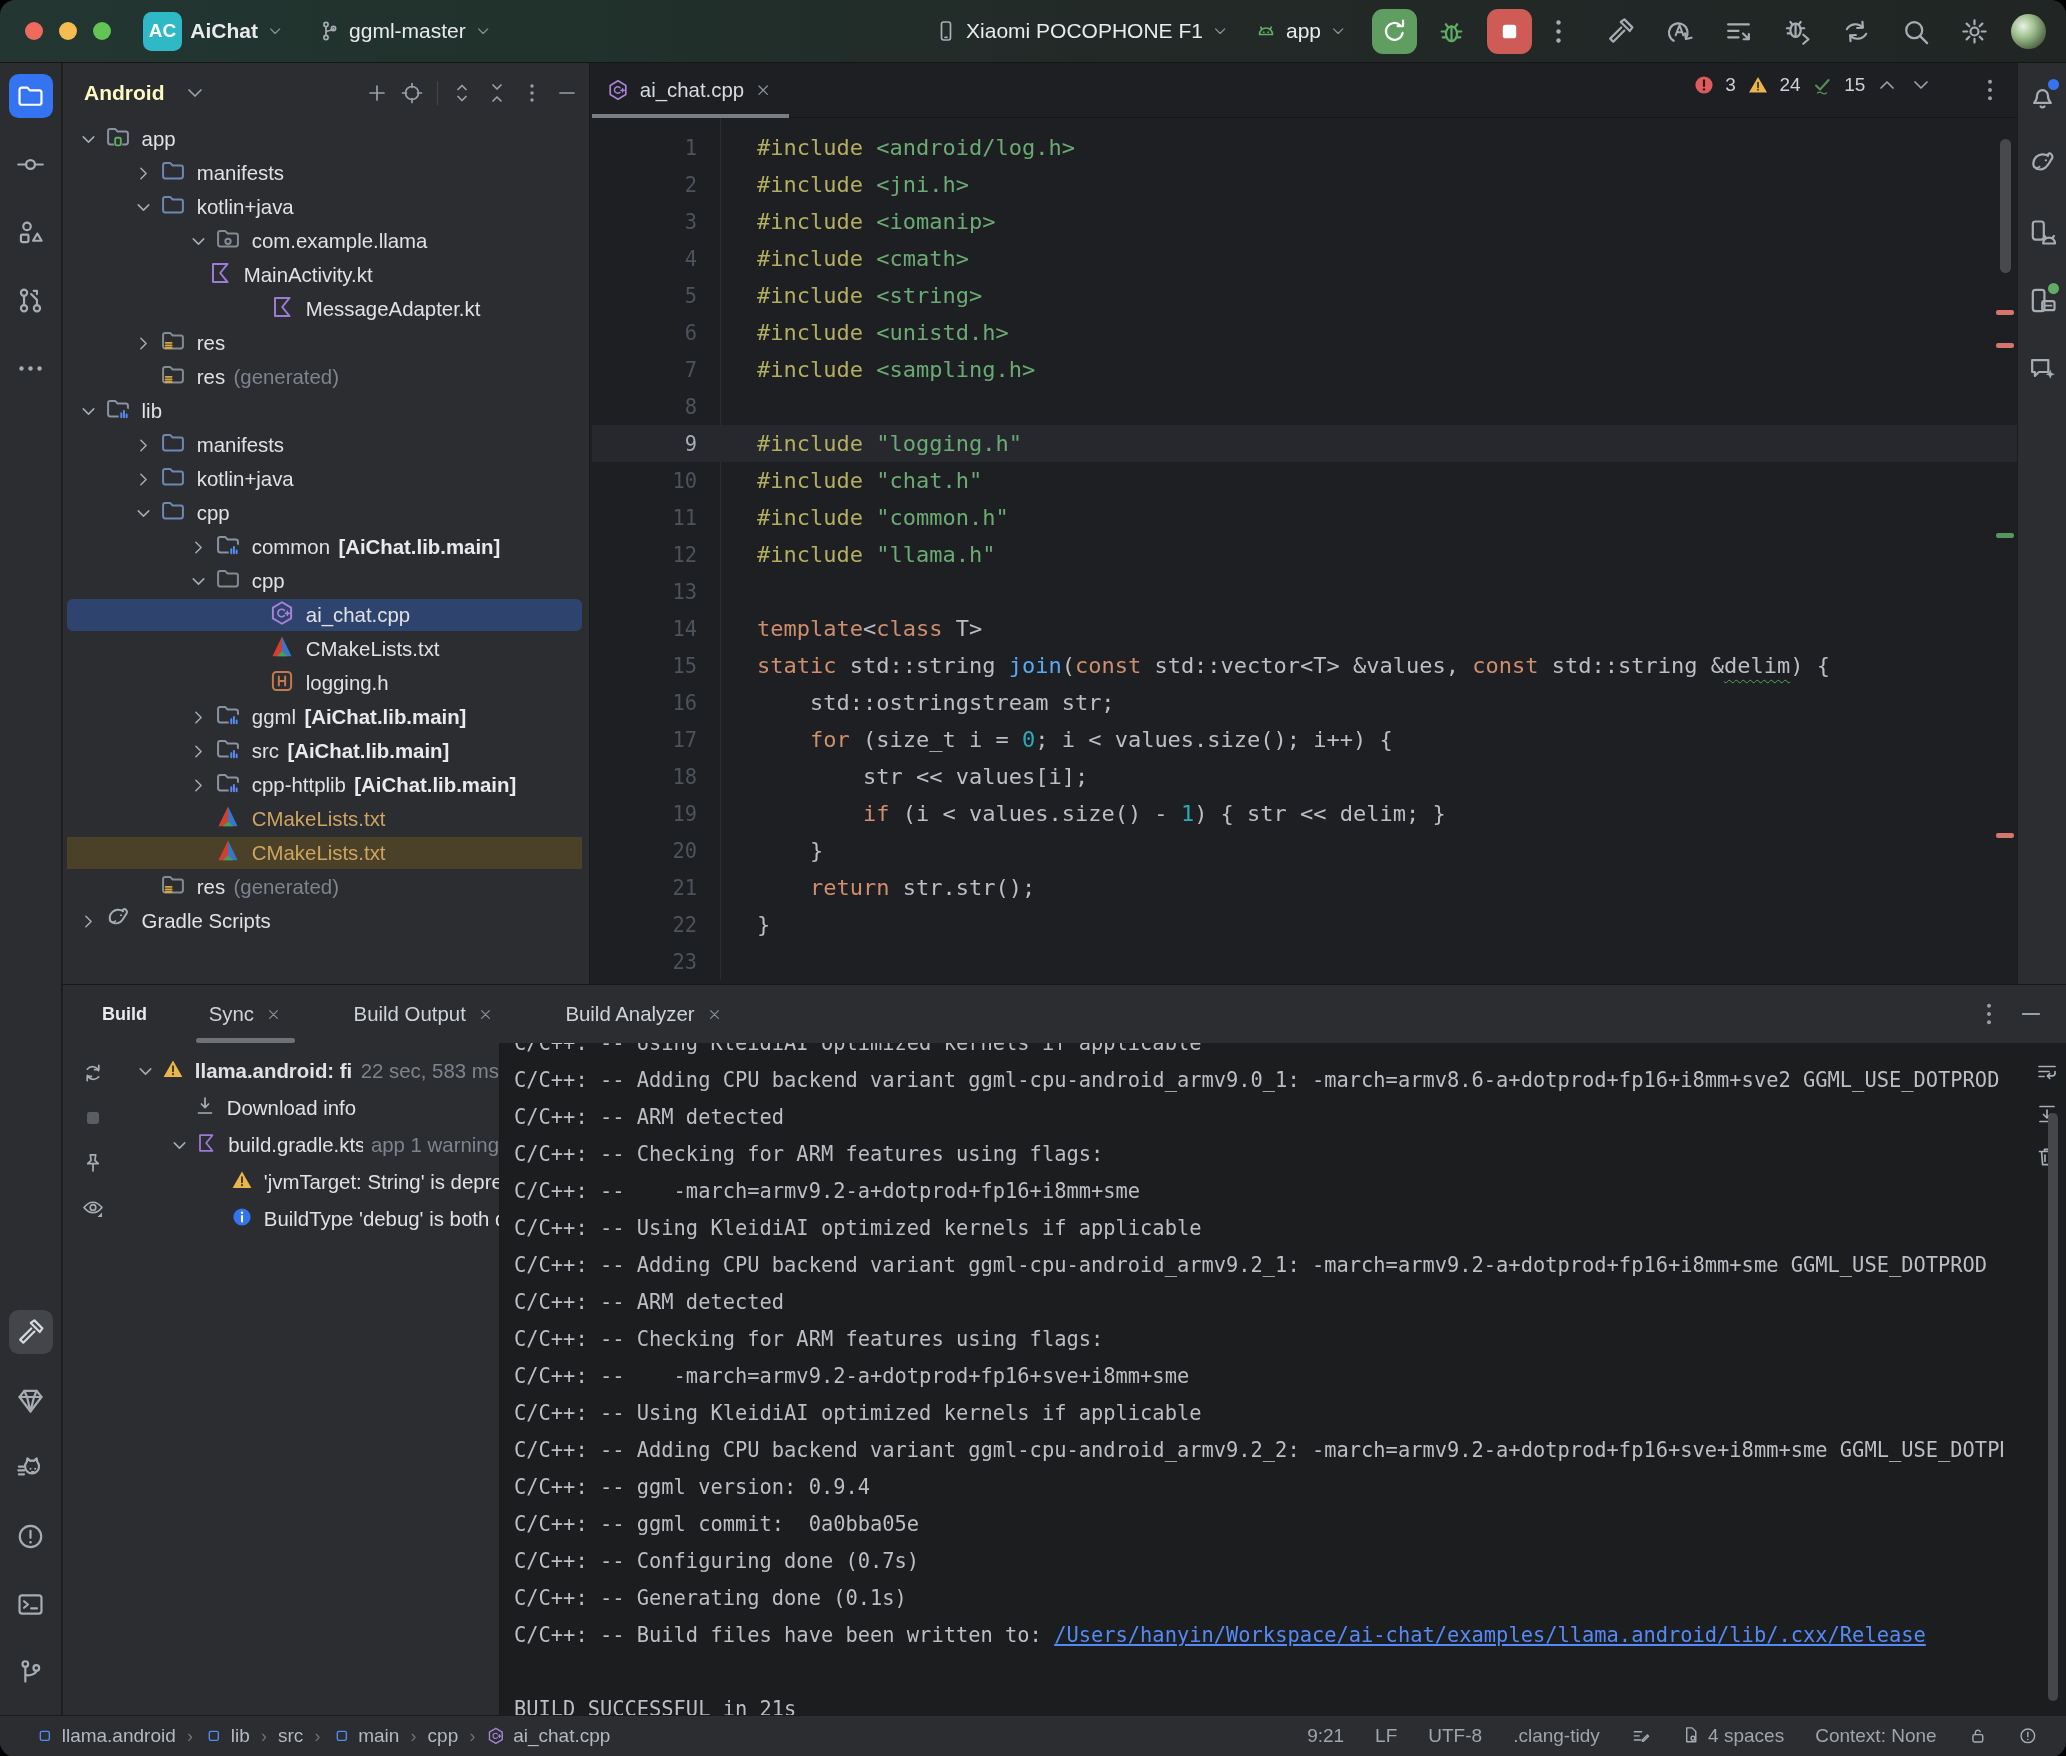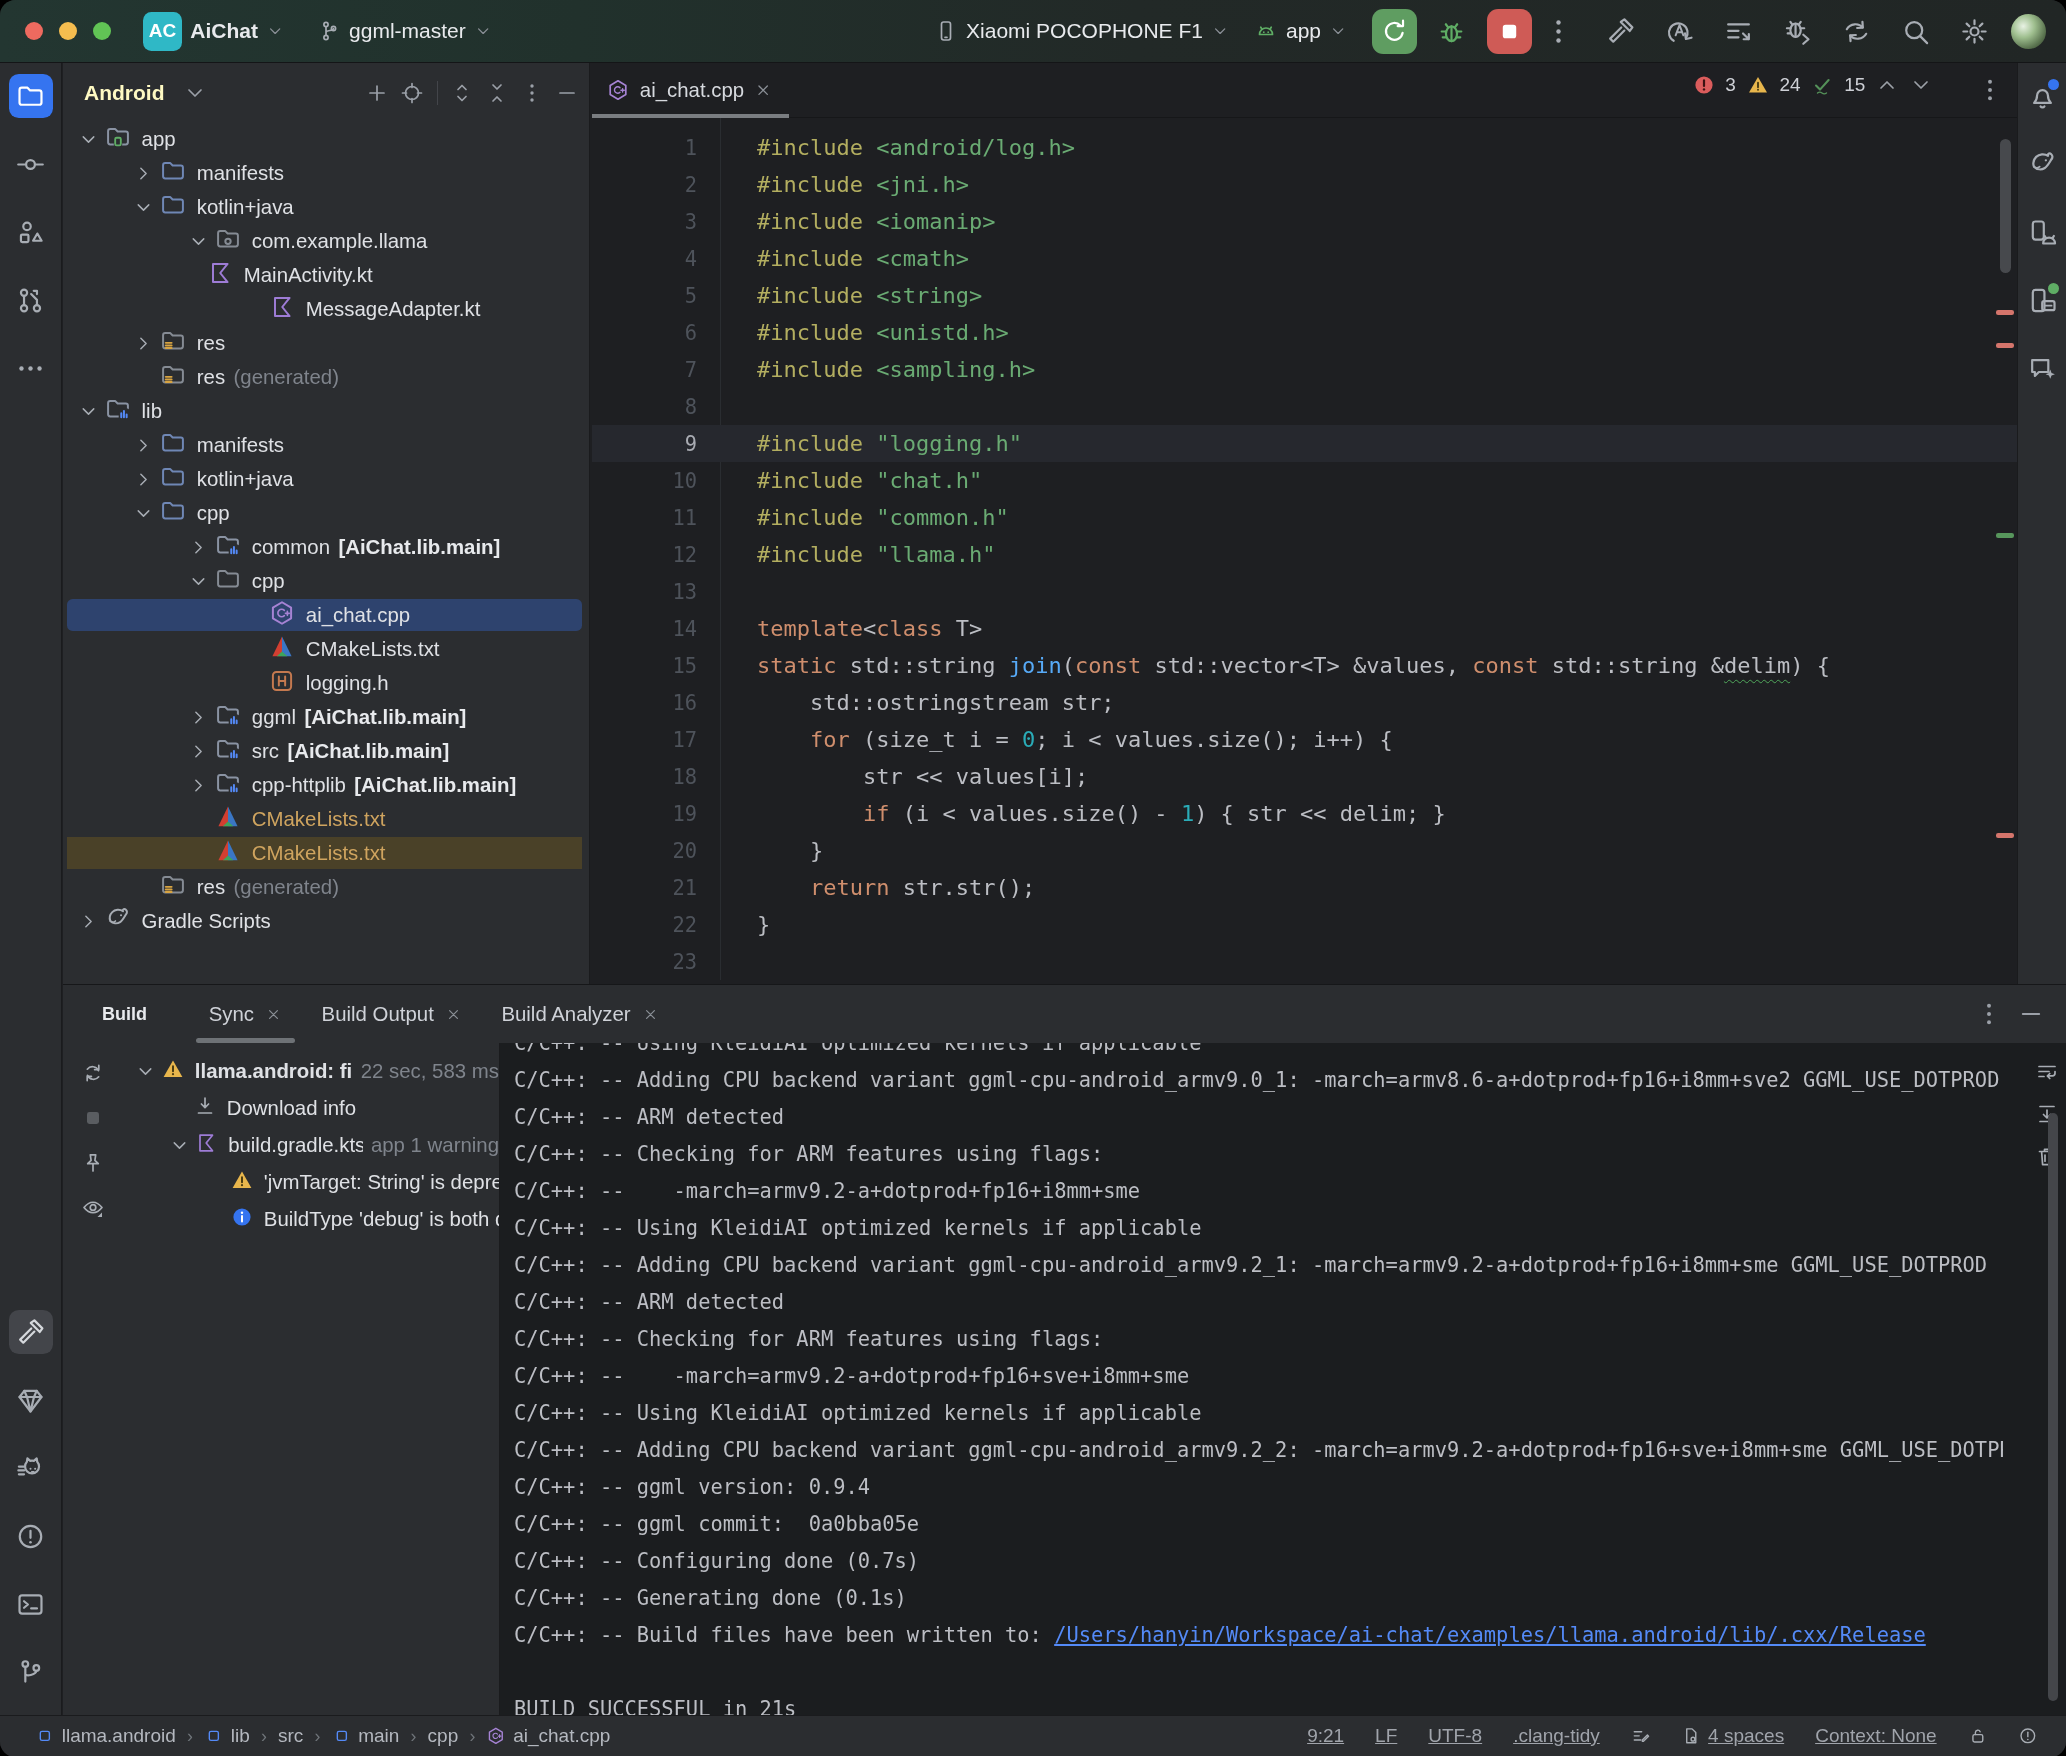--- a/index.html
+++ b/index.html
@@ -101,21 +101,21 @@
   .logline a{color:#548af7;text-decoration:underline;}
   .logtools{position:absolute;right:7px;top:17px;display:flex;flex-direction:column;gap:18.3px;align-items:center;color:#9ba0a8;}
   .logscroll{position:absolute;right:8.4px;top:70px;bottom:14px;width:9.8px;border-radius:4.9px;background:#44464a;}
   
   .status{position:absolute;left:0;top:1715px;width:2066px;height:41px;background:#2b2d30;border-top:1.4px solid #1a1b1d;
     box-sizing:border-box;display:flex;align-items:center;font-size:19px;color:#a0a4ab;}
   .crumbs{display:flex;align-items:center;gap:5.6px;margin-left:35px;flex:1;}
   .crumb{display:flex;align-items:center;gap:7px;color:#b4b8bf;justify-content:center;}
   .crumbsep{color:#6f7479;margin:0 5.6px;font-size:17.6px;}
   .sright{display:flex;align-items:center;gap:31px;margin-right:28px;}
-  .sitem{display:flex;align-items:center;gap:7px;text-decoration:underline;}
+  .sitem{display:flex;align-items:flex-start;gap:7px;}
 </style>
 </head>
 <body>
 
 <div id="app">
 
   <div class="titlebar">
     <div class="traffic">
       <span class="tl r"></span>
       <span class="tl y"></span>
@@ -905,21 +905,21 @@
             <path d="M4 5.5h12.5v9.2H9.2l-3.1 3v-3H4z"></path>
             <path d="M18 12.8l1 2.6 2.6 1-2.6 1-1 2.6-1-2.6-2.6-1 2.6-1z" fill="currentColor" stroke="none"></path>
           </svg>
         </span>
       </div>
     </div>
 
   <div class="build">
     <div class="bhead">
       <span class="btitle">Build</span>
-      <span id="btabs" style="display:flex;height:100%;">
+      <span id="btabs" style="display:flex;height:100%;gap:32px;">
           <div class="btab active">
             <span>Sync</span>
             <span class="ic close">
               <svg viewBox="0 0 24 24" fill="none" stroke="currentColor" stroke-width="1.7" stroke-linecap="round" stroke-linejoin="round">
                 <path d="M6.5 6.5l11 11M17.5 6.5l-11 11"></path>
               </svg>
             </span>
           </div>
           <div class="btab">
             <span>Build Output</span>

